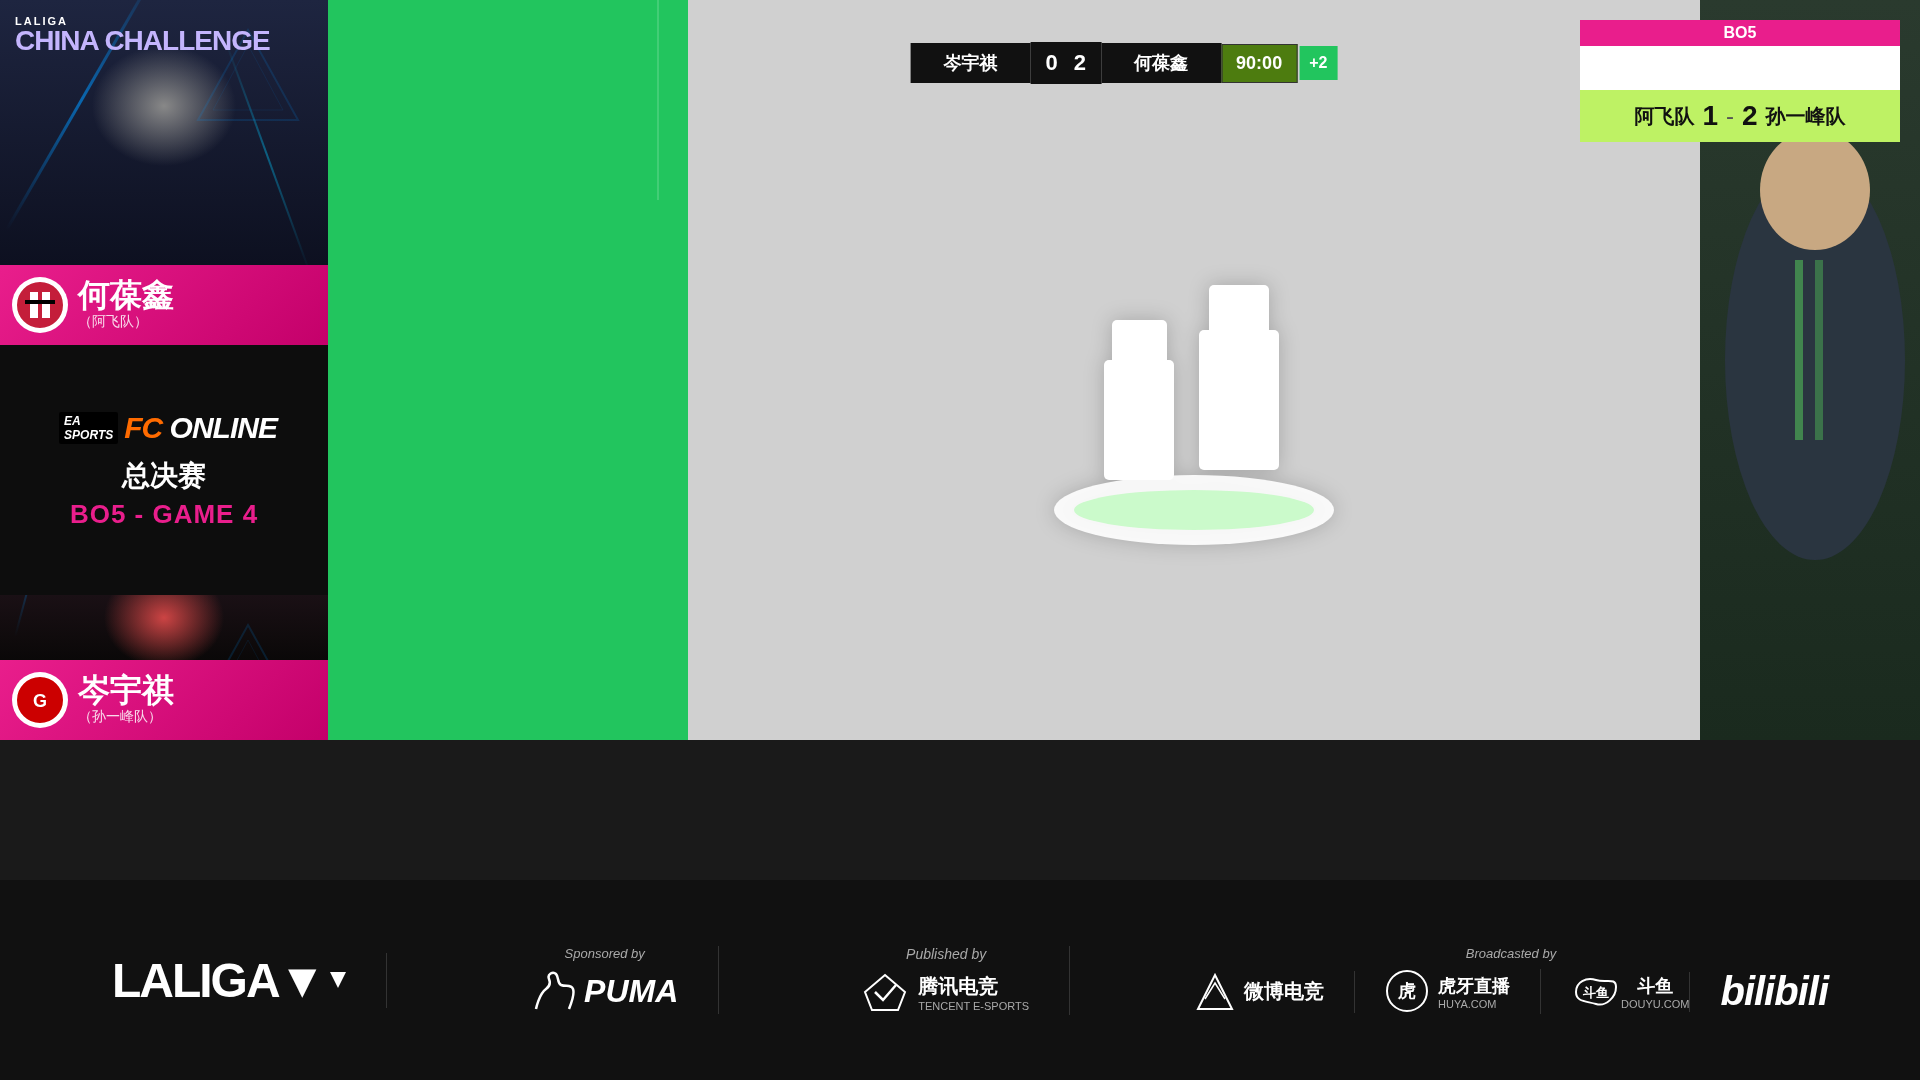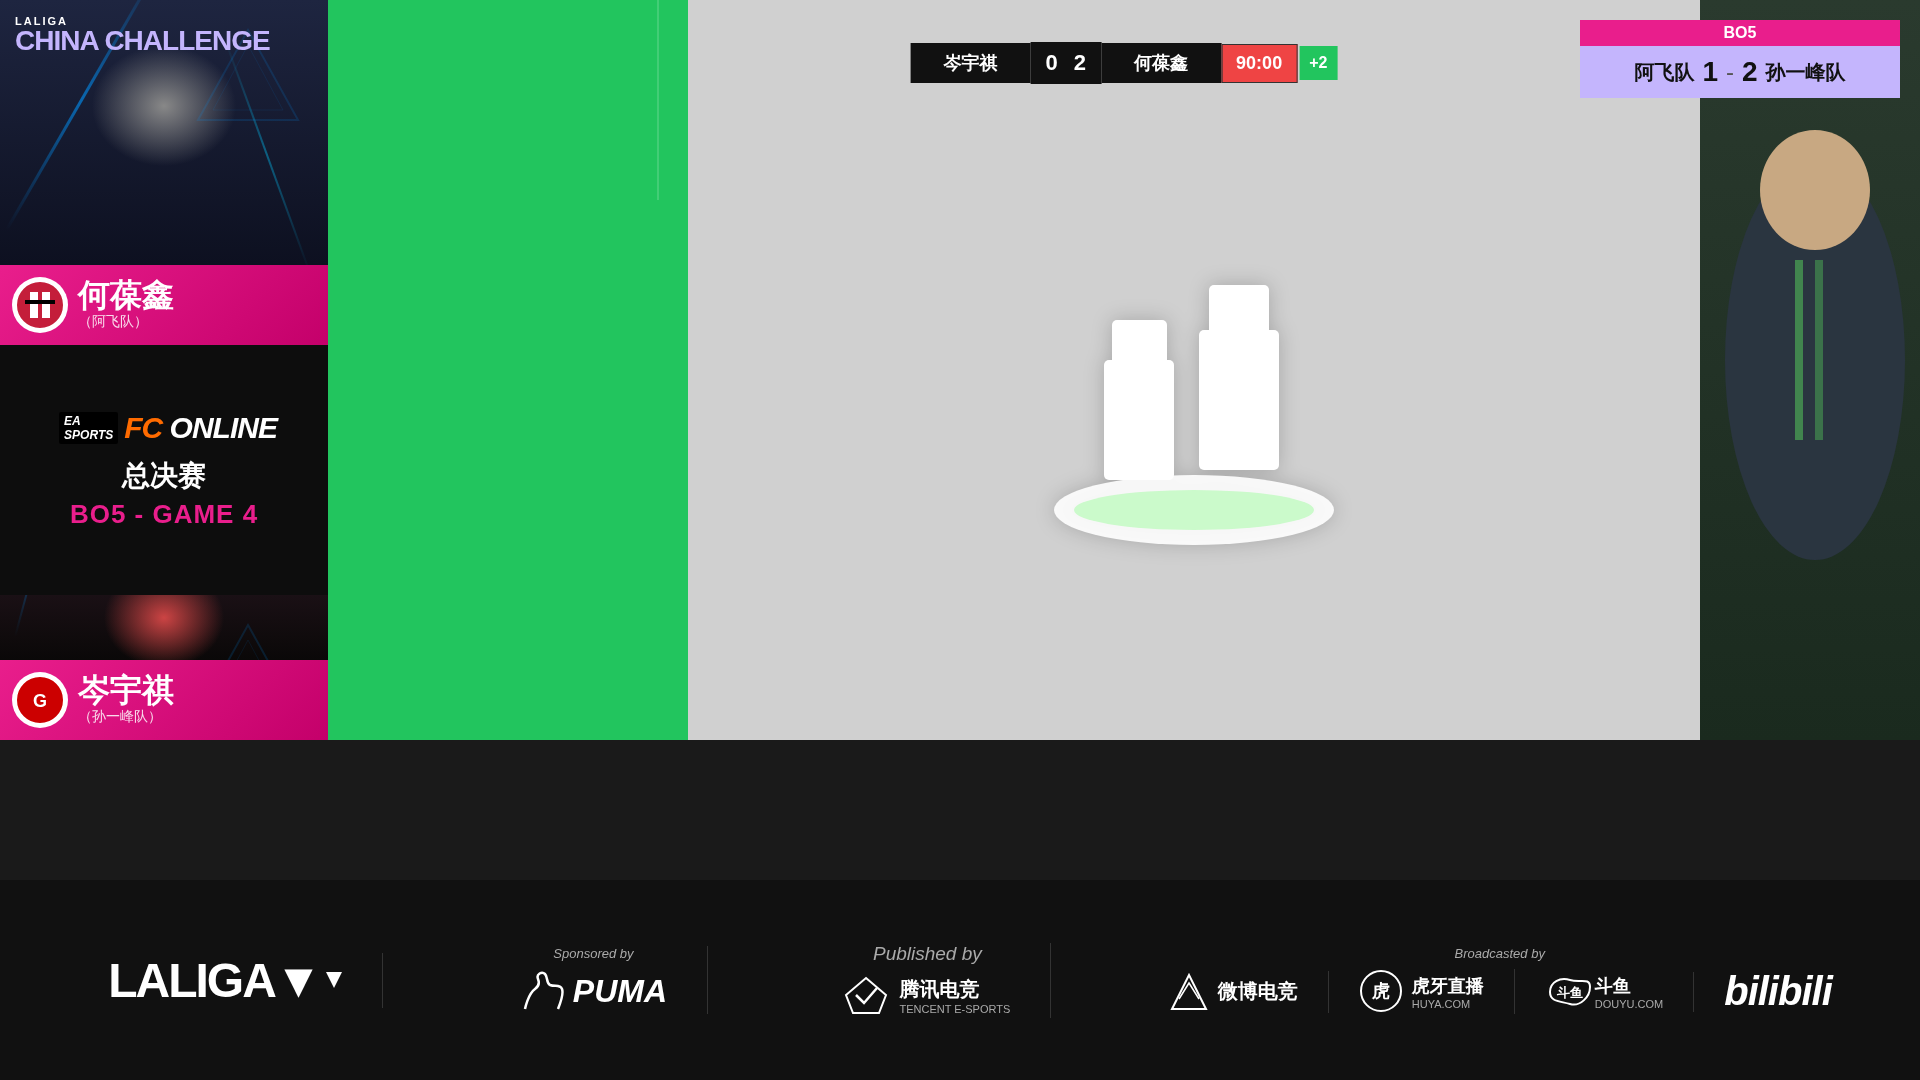--- a/index.html
+++ b/index.html
@@ -187,21 +187,21 @@
       padding: 8px 15px;
       font-size: 20px;
       font-weight: 900;
       display: flex;
       align-items: center;
       gap: 8px;
     }
     .score-num { font-size: 22px; font-weight: 900; }
     .score-divider { color: #888; }
     .score-time {
-      background: #ef4444;
+      background: #4d7c0f;
       color: white;
       padding: 8px 14px;
       font-size: 18px;
       font-weight: 600;
       border: 1px solid #333;
     }
     .score-extra {
       background: #22c55e;
       color: white;
       padding: 8px 10px;
@@ -290,21 +290,22 @@
       font-size: 16px;
       font-weight: 700;
       padding: 4px 8px;
     }
     .series-score {
       display: flex;
       align-items: center;
       justify-content: center;
       padding: 10px 20px;
       gap: 8px;
-      background: #c4b5fd;
+      background: #bef264;
+      margin-top: 44px;
     }
     .series-team {
       font-size: 20px;
       font-weight: 700;
       color: #111;
     }
     .series-num {
       font-size: 28px;
       font-weight: 900;
       color: #111;
@@ -537,21 +538,21 @@
     <div style="display:flex;align-items:center;gap:8px;">
 
       <svg width="45" height="45" viewBox="0 0 45 45">
         <path d="M5,40 C5,40 8,25 15,20 C18,18 20,15 18,10 C16,5 22,2 25,5 C28,8 26,14 30,16 C35,18 40,15 42,20 C44,25 40,35 38,40" fill="none" stroke="white" stroke-width="2.5"></path>
       </svg>
       <span style="font-size:32px;font-weight:900;color:white;font-style:italic;text-transform:uppercase;">PUMA</span>
     </div>
   </div>
 
   <div style="display:flex;flex-direction:column;align-items:center;padding:0 40px;border-right:1px solid #333;">
-    <div style="font-size:19px;font-style:italic;color:#aaa;margin-bottom:8px;">Published by</div>
+    <div style="font-size:14px;font-style:italic;color:#aaa;margin-bottom:8px;">Published by</div>
     <div style="display:flex;align-items:center;gap:10px;">
 
       <svg width="45" height="45" viewBox="0 0 45 45">
         <polygon points="22,5 42,22 35,40 9,40 2,22" fill="none" stroke="white" stroke-width="2"></polygon>
         <polyline points="12,22 20,30 33,15" fill="none" stroke="white" stroke-width="2.5"></polyline>
       </svg>
       <div style="display:flex;flex-direction:column;justify-content:flex-end;">
         <span style="font-size:20px;font-weight:700;color:white;">腾讯电竞</span>
         <span style="font-size:11px;color:#aaa;">TENCENT E-SPORTS</span>
       </div>
@@ -576,21 +577,21 @@
         <svg width="45" height="45" viewBox="0 0 45 45">
           <circle cx="22" cy="22" r="20" fill="none" stroke="white" stroke-width="2"></circle>
           <text x="22" y="28" text-anchor="middle" font-size="18" fill="white" font-weight="bold">虎</text>
         </svg>
         <div style="display:flex;flex-direction:column;">
           <span style="font-size:18px;font-weight:700;color:white;">虎牙直播</span>
           <span style="font-size:11px;color:#aaa;">HUYA.COM</span>
         </div>
       </div>
 
-      <div style="display:flex;align-items:center;gap:0;padding-right:30px;border-right:1px solid #333;">
+      <div style="display:flex;align-items:center;gap:0;border-right:1px solid #333;text-align:center;">
         <svg width="50" height="40" viewBox="0 0 50 40">
 
           <path d="M5,20 C5,10 15,5 25,8 C35,11 45,5 45,15 C45,25 35,35 25,32 C15,29 5,30 5,20Z" fill="none" stroke="white" stroke-width="2"></path>
           <text x="25" y="25" text-anchor="middle" font-size="13" fill="white" font-weight="bold">斗鱼</text>
         </svg>
         <div style="display:flex;flex-direction:column;">
           <span style="font-size:18px;font-weight:700;color:white;">斗鱼</span>
           <span style="font-size:11px;color:#aaa;">DOUYU.COM</span>
         </div>
       </div>

